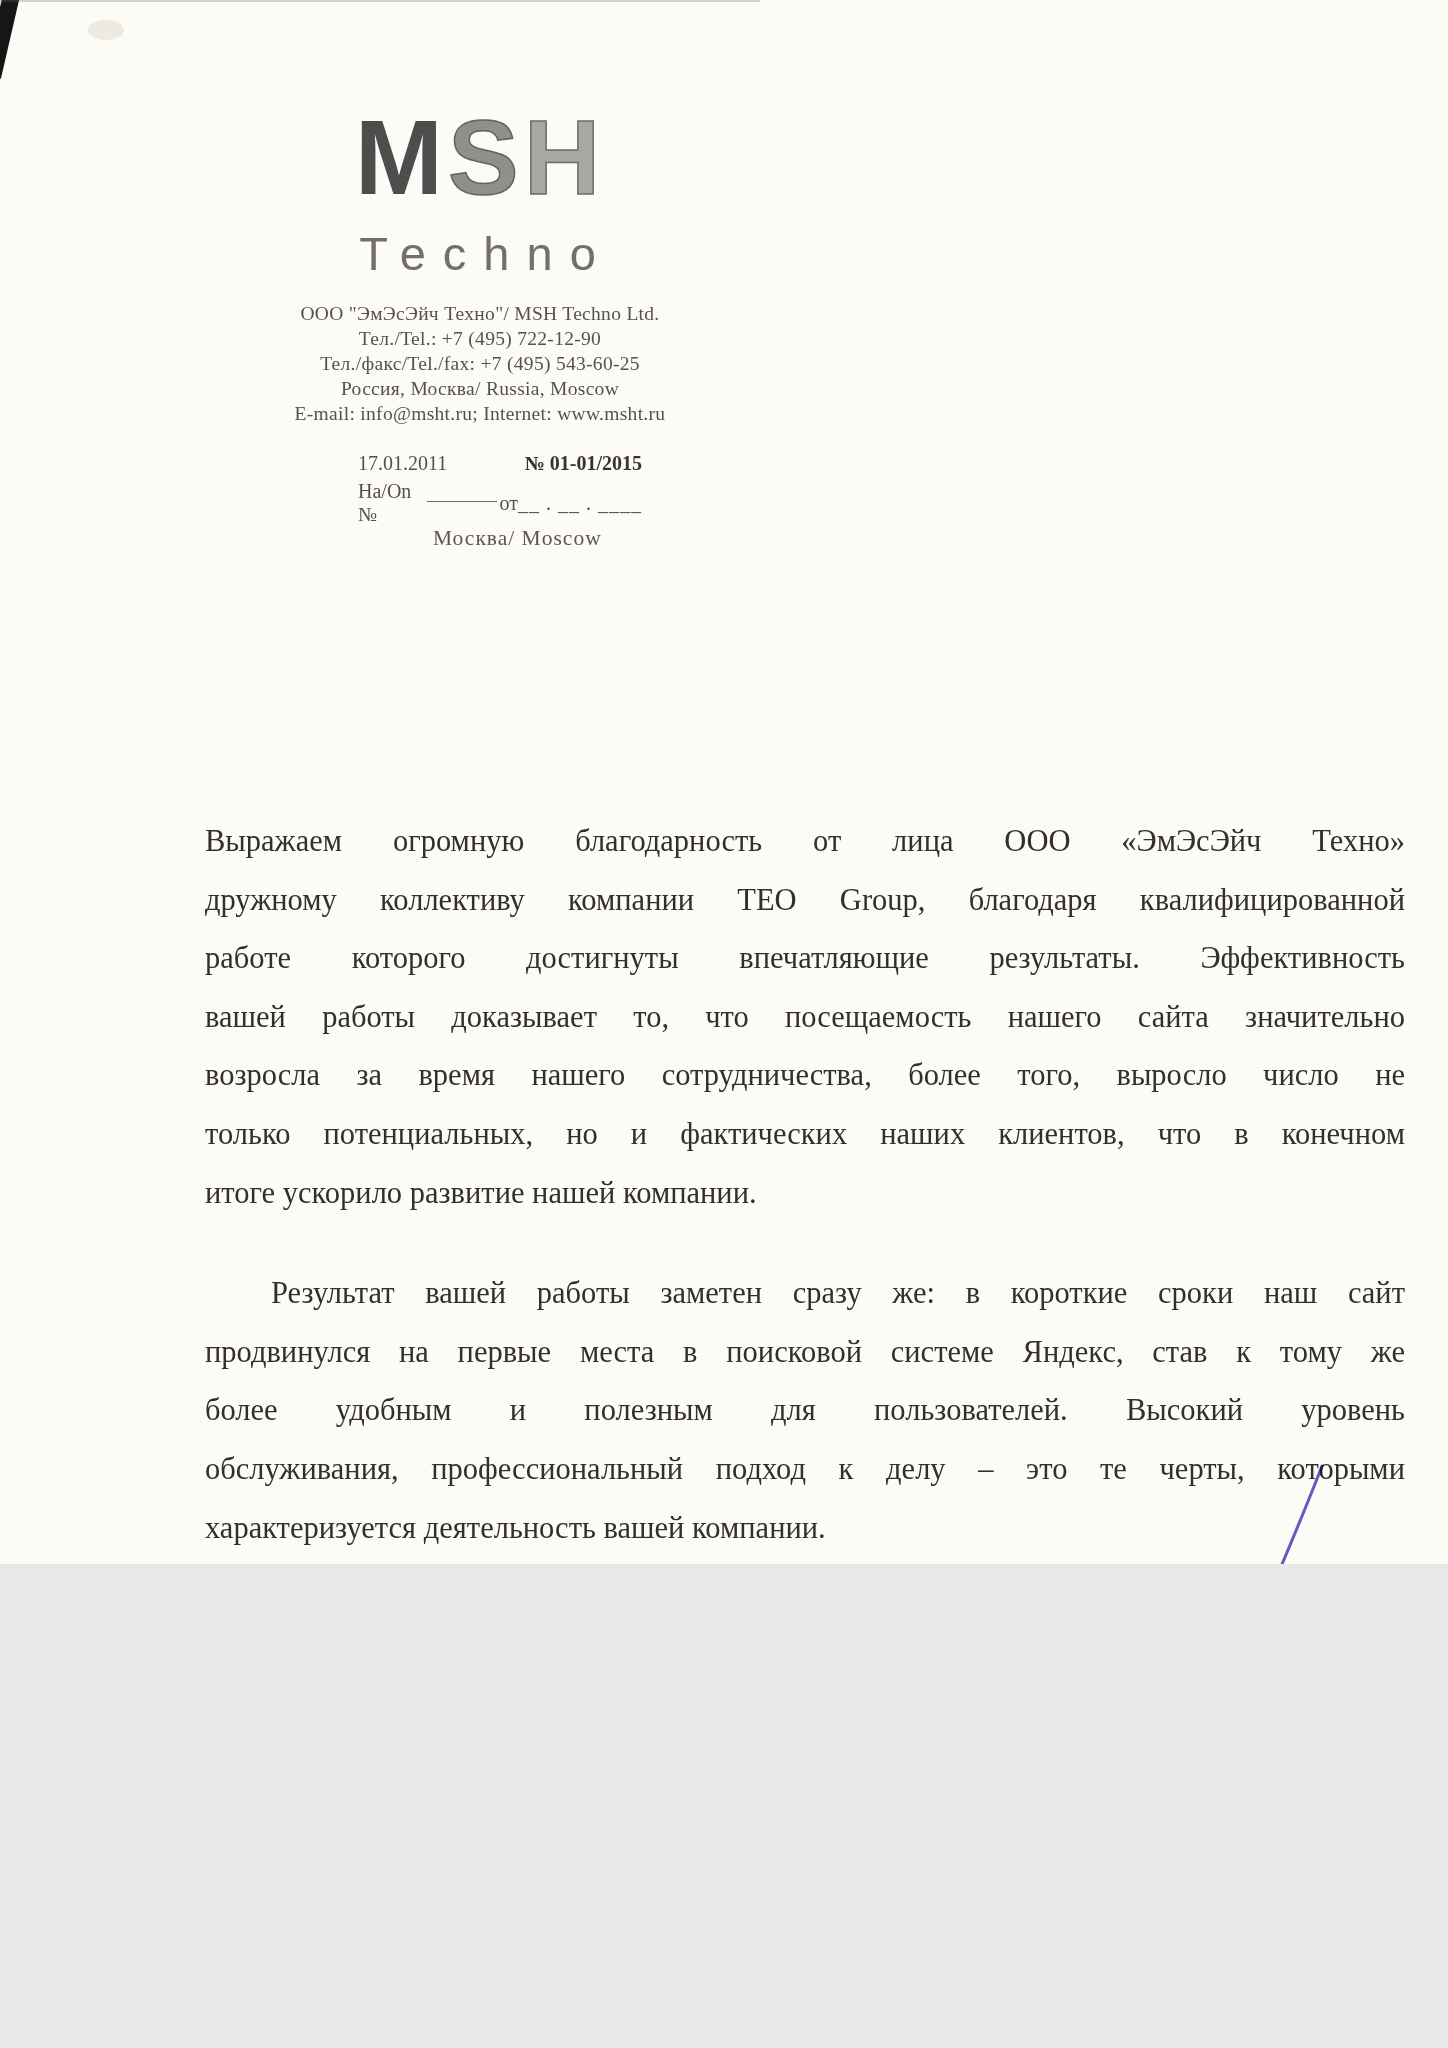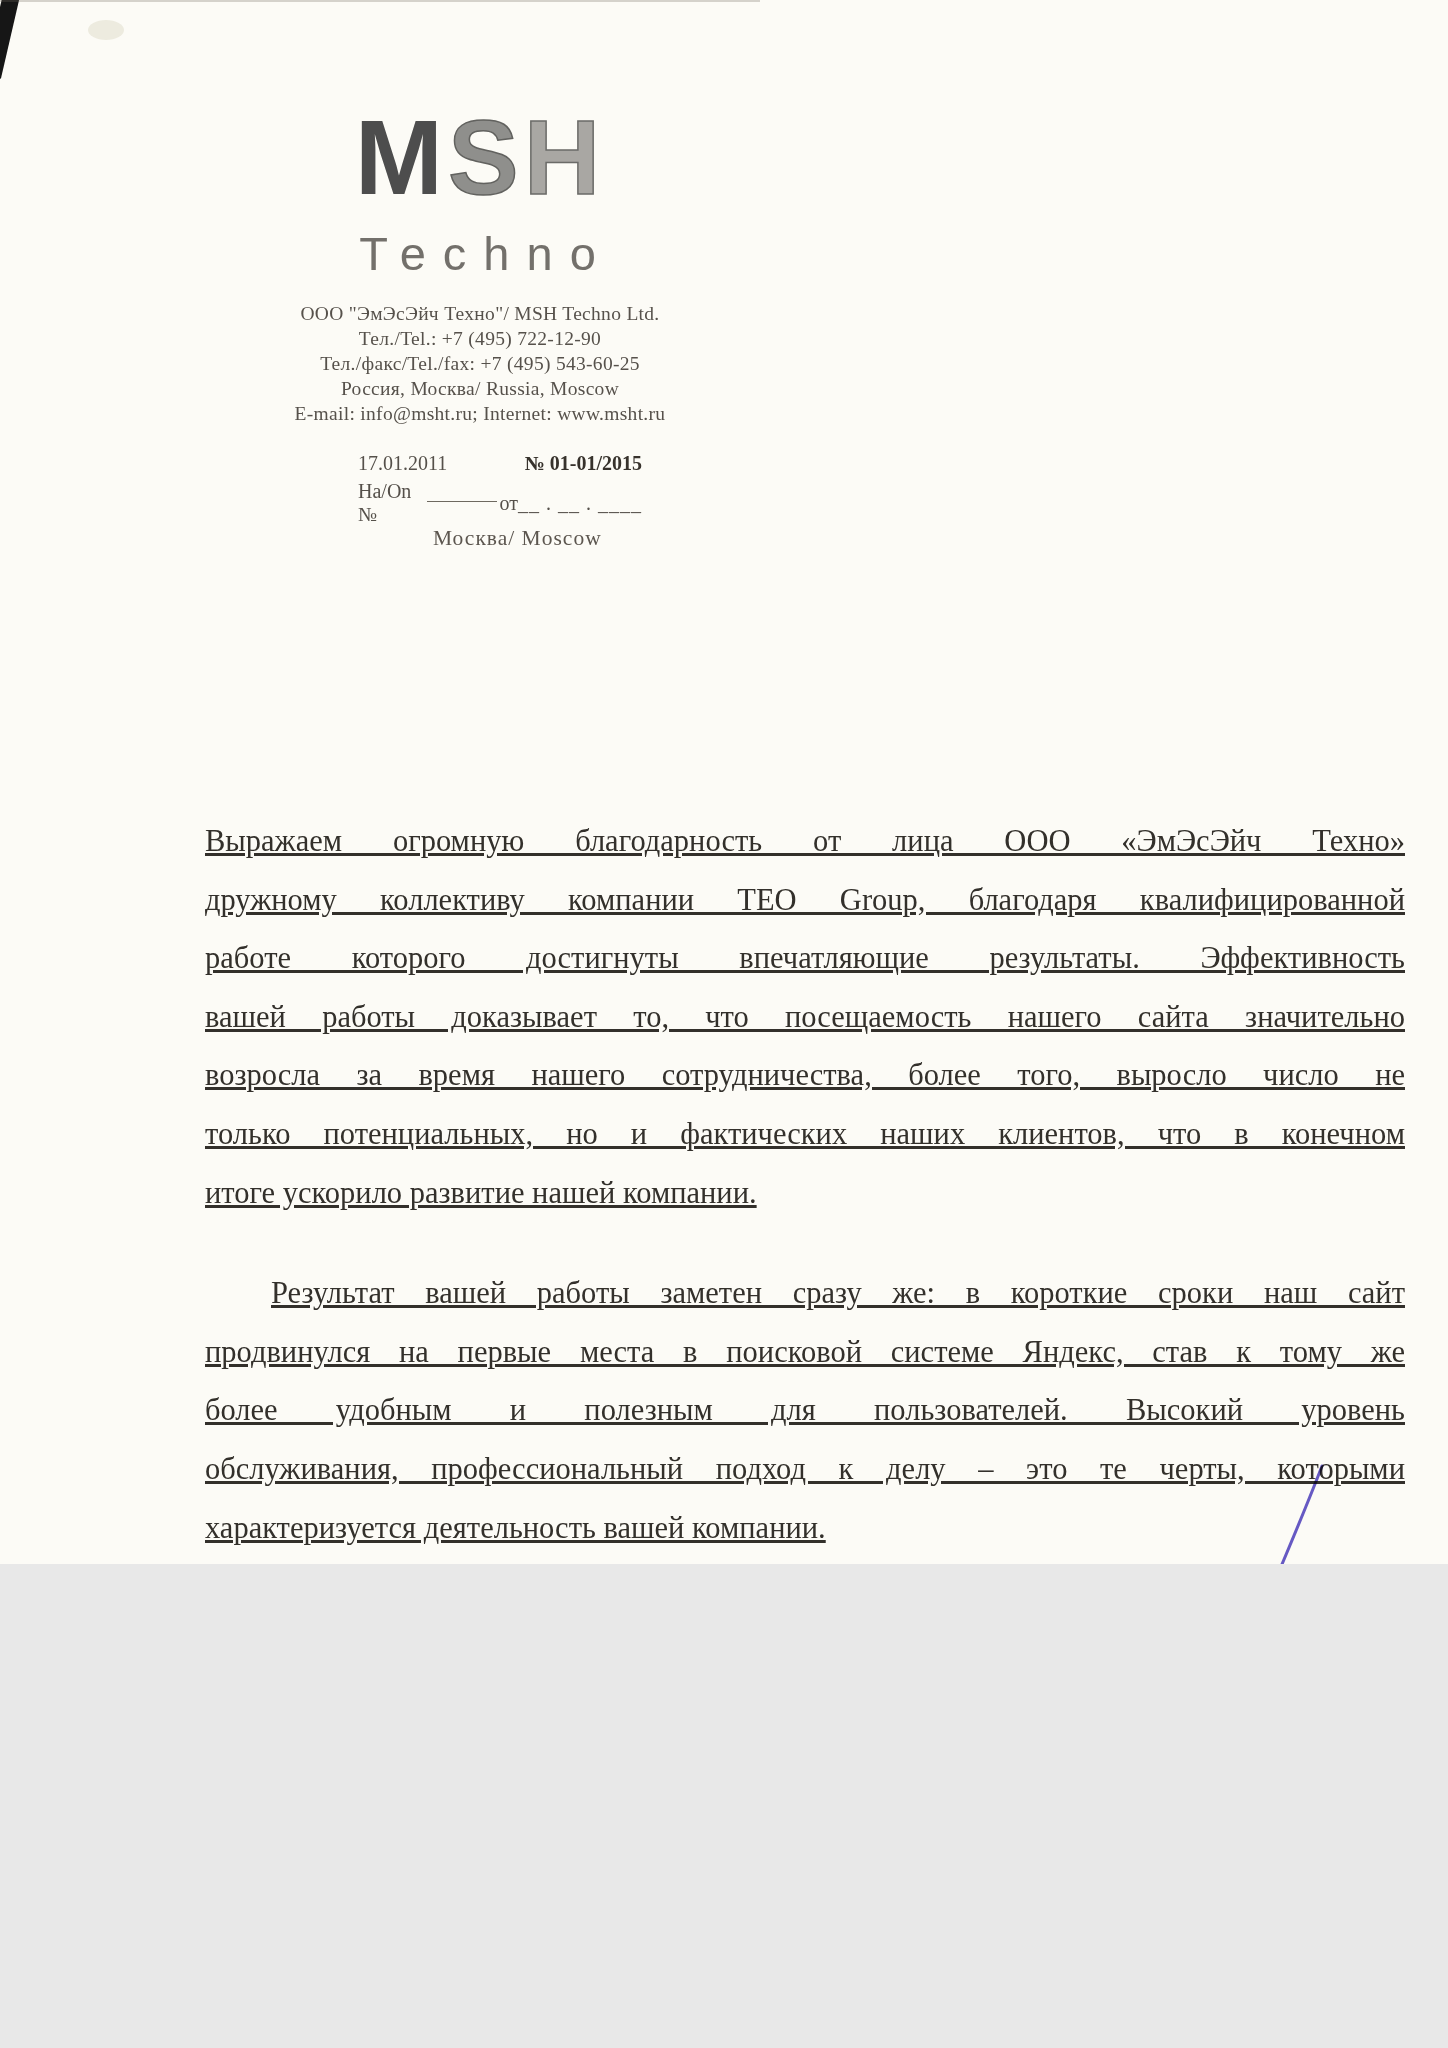--- a/index.html
+++ b/index.html
@@ -25,21 +25,21 @@
   .contact{margin-top:20px;font-size:19.5px;line-height:25px;color:#56514b;letter-spacing:.3px;}
   
   .refblock{position:absolute;left:358px;top:452px;width:284px;font-size:20px;color:#55504a;}
   .ref-row1{display:flex;align-items:baseline;}
   .ref-number{margin-left:auto;font-weight:bold;color:#37322c;}
   .ref-row2{display:flex;align-items:center;margin-top:5px;}
   .ref-blank{flex:1;border-bottom:1.6px solid #6e6960;margin:0 3px 3px 2px;min-width:70px;}
   .ref-ot-blanks{letter-spacing:1px;white-space:pre;}
   .city{position:absolute;left:433px;top:526px;font-size:21.5px;letter-spacing:1px;color:#5c564f;}
   
-  .body-text{position:absolute;left:205px;top:812px;width:1200px;color:var(--body-text,#33302b);text-decoration:underline;}
+  .body-text{position:absolute;left:205px;top:812px;width:1200px;color:var(--body-text,#33302b);}
   .jline{font-size:30.5px;line-height:58.6px;text-align:justify;text-align-last:justify;}
   .jline.jlast{text-align-last:left;}
   .para2{margin-top:42px;}
   .para2 .jline:first-child{text-indent:66px;}
   
   .sig-title{position:absolute;right:50px;top:1638px;font-size:30px;line-height:36px;color:#3a3530;}
   .sig-name-row{position:absolute;left:648px;top:1698px;width:750px;display:flex;align-items:baseline;font-size:30px;line-height:36px;color:#0f172a;}
   .sig-line{flex:1;border-bottom:2px solid #918e87;margin:0 0 7px 8px;}
   
   .stamp-svg{position:absolute;left:1049px;top:1649px;width:282px;height:282px;color:var(--stamp-ink,#2e3ab4);mix-blend-mode:multiply;opacity:.9;}

